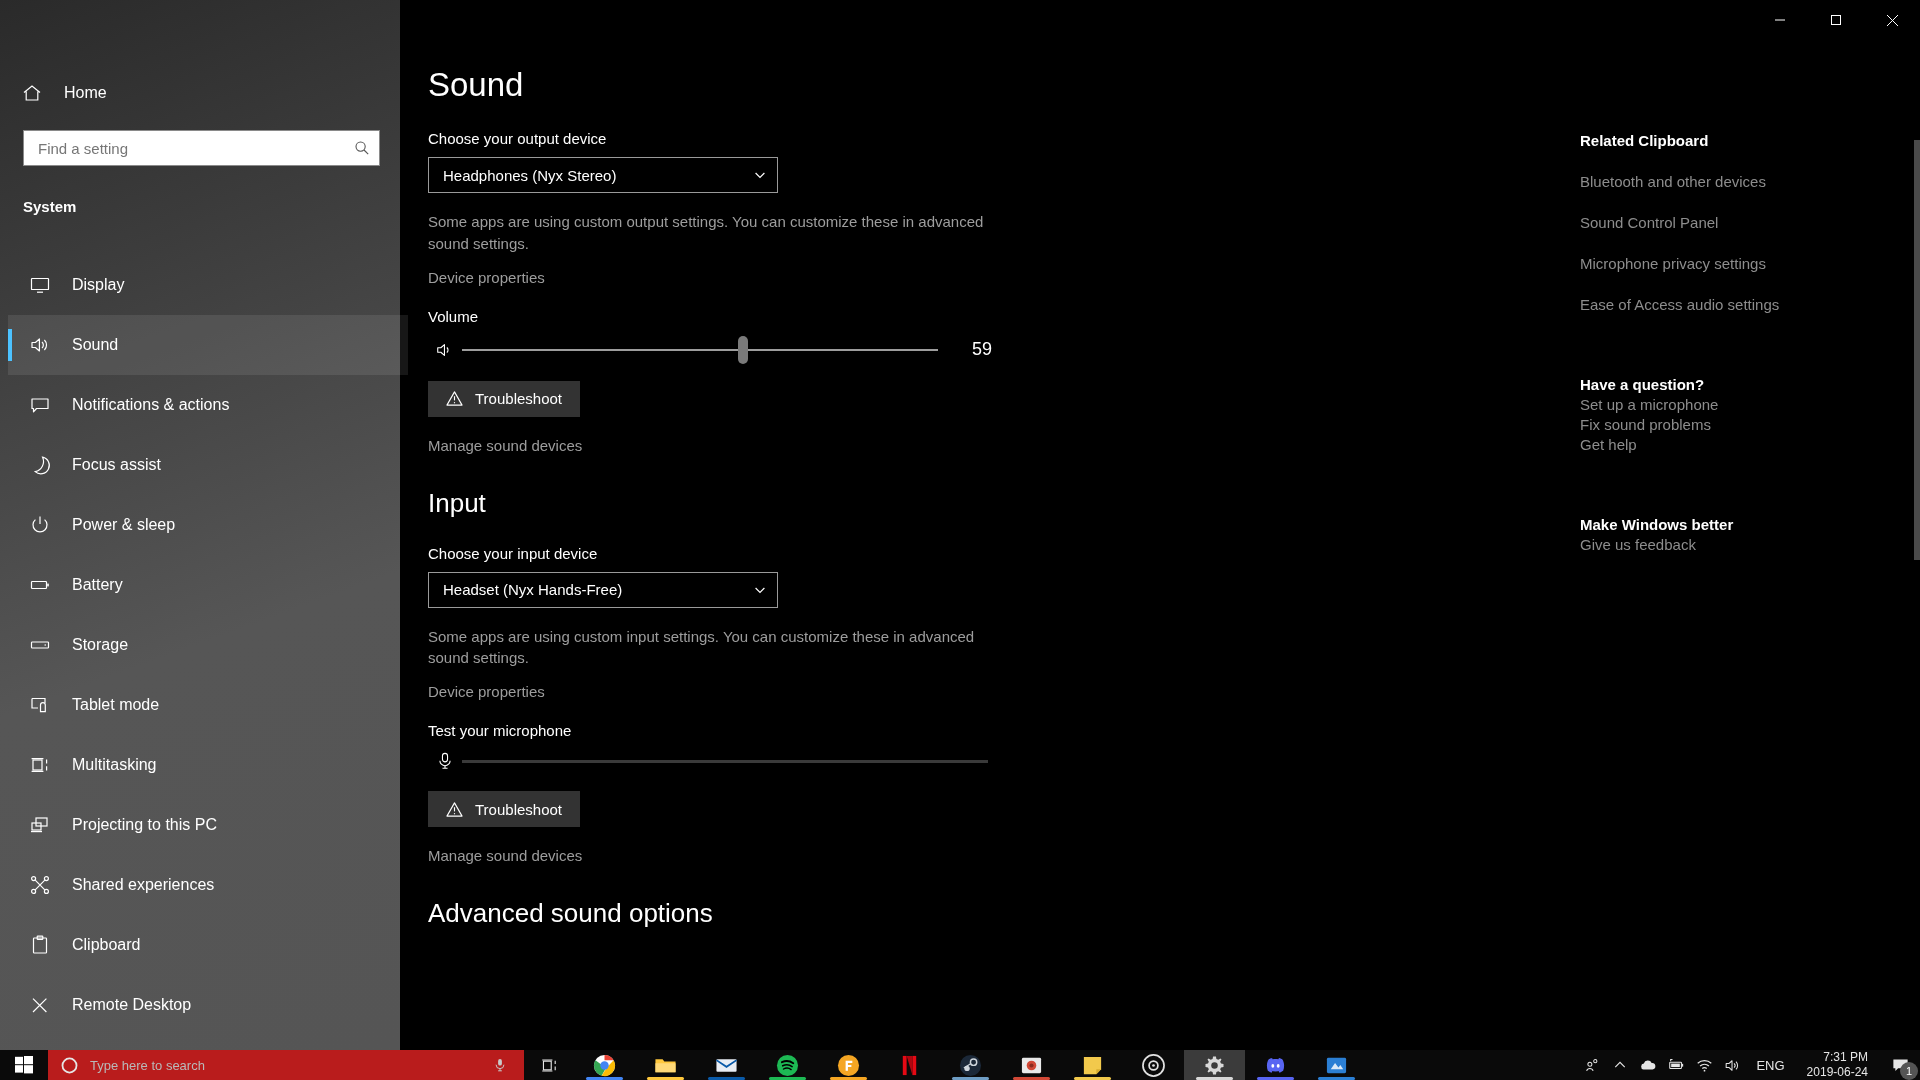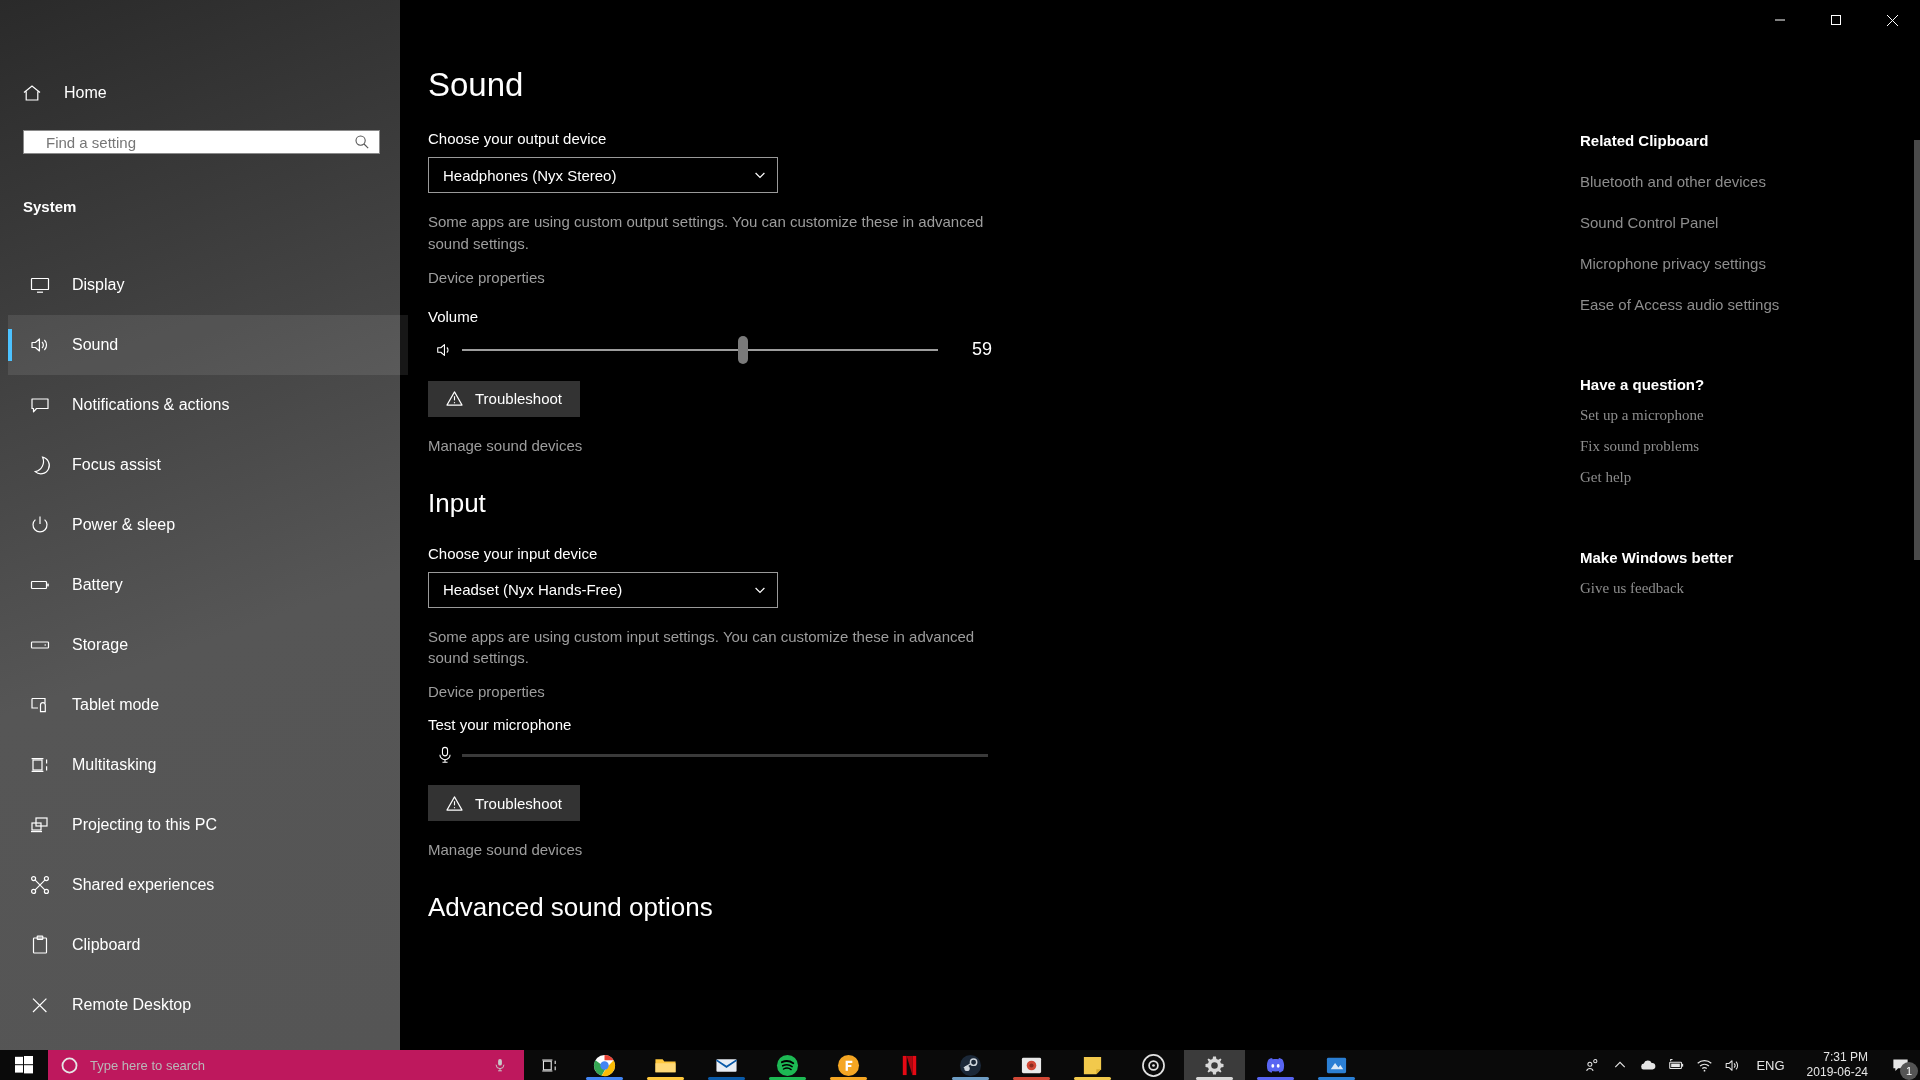--- a/index.html
+++ b/index.html
@@ -45,23 +45,23 @@
     background:linear-gradient(160deg,#2a2a2a 0%,#3a3a3a 22%,#565656 60%,#555 100%);
   }
   .nav-home {
     position:absolute; left:0; top:72px; width:400px; height:42px;
     display:flex; align-items:center;
   }
   .nav-home .ico { width:64px; display:flex; justify-content:center; align-items:center; }
   .nav-home .lbl { font-size:16px; color:#fff; }
 
   .search-wrap {
-    position:absolute; left:23px; top:130px; width:357px; height:24px;
+    position:absolute; left:23px; top:130px; width:357px; height:36px;
     background:#fff; border:1px solid #8a8a8a;
-    display:flex; align-items:center;padding-left:8px;
+    display:flex; align-items:center;
   }
   .search-input {
     flex:1; border:none; outline:none; background:transparent;
     font-family:"Liberation Sans", sans-serif;
     font-size:15px; color:#444; padding-left:14px;
   }
   .search-input::placeholder { color:#767676; }
   .search-ico { width:34px; display:flex; justify-content:center; align-items:center; color:#444; }
 
   .nav-section-title {
@@ -138,34 +138,34 @@
     background:#333333; border:none; color:#fff;
     font-family:"Liberation Sans", sans-serif; font-size:15px;
     display:inline-flex; align-items:center; gap:12px;
   }
 
   
   .right-panel { position:absolute; left:1580px; top:40px; width:340px; height:1010px; }
   .rp-head { font-size:15px; font-weight:bold; color:#fff; margin-top:92px; }
   .rp-head.spaced { margin-top:63px; }
   .rp-link { display:block; font-size:15px; color:#8d8d8d; text-decoration:none; margin-top:24px; }
-  .rp-link.tight { margin-top:14px;font-family:Liberation Serif, serif; }
+  .rp-link.tight { margin-top:3px; }
 
   
   .scrollbar { position:absolute; right:0; top:40px; width:6px; height:1010px; background:transparent; }
   .scrollbar .thumb { position:absolute; top:100px; left:0; width:6px; height:420px; background:#4a4a4a; }
 
   
   .taskbar {
     position:absolute; left:0; bottom:0; width:1920px; height:30px;
     background:#0a0a0a; display:flex; align-items:center;
   }
   .start-btn { width:48px; height:30px; display:flex; align-items:center; justify-content:center; }
   .tb-search {
-    width:476px; height:30px; background:#be185d; display:flex; align-items:center;
+    width:476px; height:30px; background:#b91c1c; display:flex; align-items:center;
   }
   .tb-search .cortana { width:42px; display:flex; align-items:center; justify-content:center; }
   .tb-search .ph { flex:1; font-size:13px; color:#b9b9b9; }
   .tb-search .mic { width:48px; display:flex; align-items:center; justify-content:center; }
   .taskview { width:50px; height:30px; display:flex; align-items:center; justify-content:center; }
 
   .tb-apps { display:flex; align-items:center; height:30px; }
   .tb-app {
     position:relative; width:61px; height:30px;
     display:flex; align-items:center; justify-content:center;
@@ -441,21 +441,21 @@
           <svg width="14" height="14" viewBox="0 0 14 14">
             <path d="M2.6 5 L7 9.4 L11.4 5" fill="none" stroke="#fff" stroke-width="1.2"></path>
           </svg>
         </span>
       </div>
 
       <div class="desc">Some apps are using custom input settings. You can customize these in advanced sound settings.</div>
 
       <a class="link" href="#">Device properties</a>
 
-      <div class="sec-label" style="margin-top:16px">Test your microphone</div>
+      <div class="sec-label" style="margin-top:22px">Test your microphone</div>
 
       <div class="meter-row">
         <span class="meter-ico">
           <svg width="20" height="20" viewBox="0 0 22 22">
             <rect x="8.2" y="2.6" width="5.6" height="9.4" rx="2.8" fill="none" stroke="#fff" stroke-width="1.2"></rect>
             <path d="M5.4 10.6 A5.6 5.6 0 0 0 16.6 10.6" fill="none" stroke="#fff" stroke-width="1.2"></path>
             <path d="M11 16.2 L11 19 M8.2 19 L13.8 19" stroke="#fff" stroke-width="1.2"></path>
           </svg>
         </span>
         <span class="meter-track">

